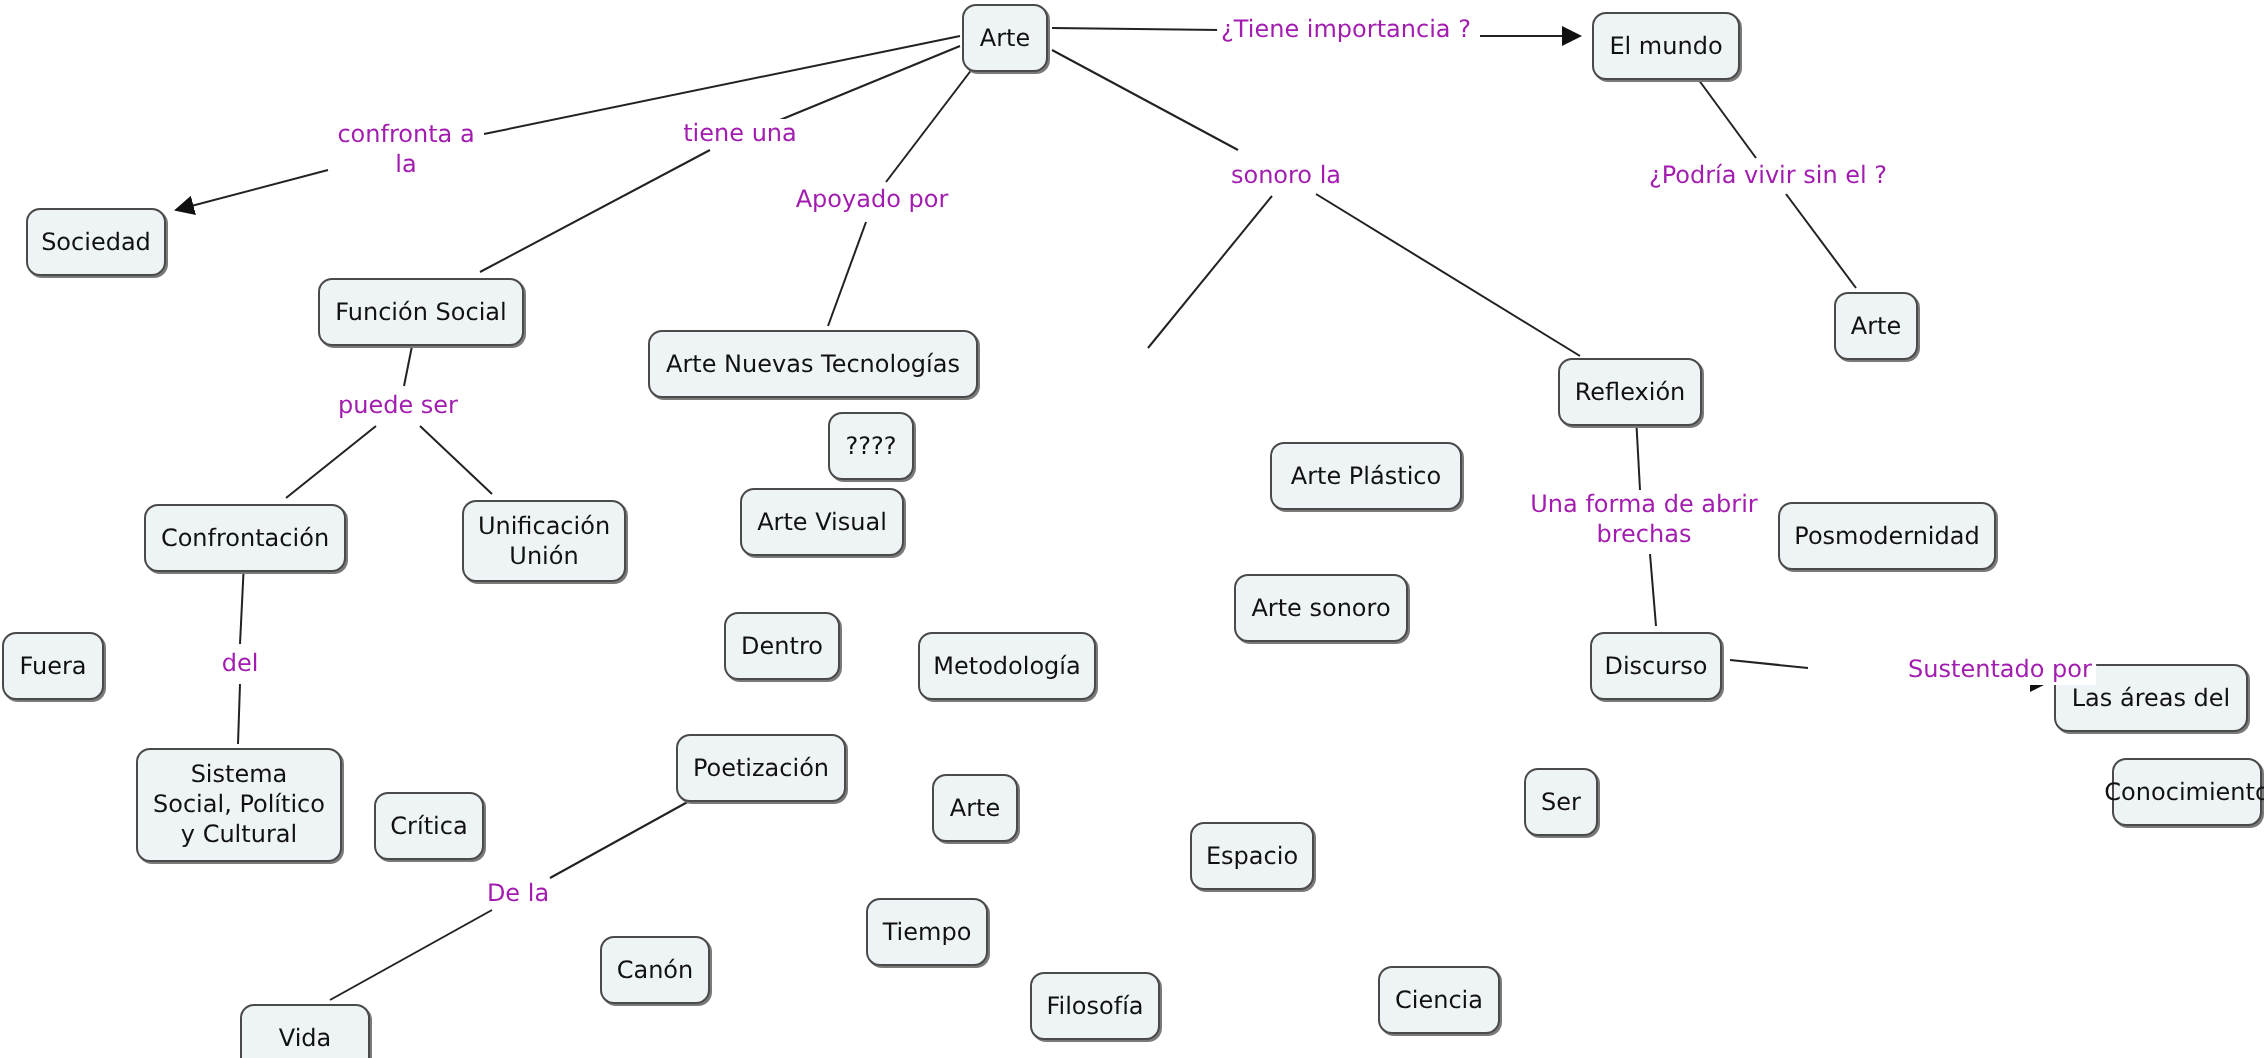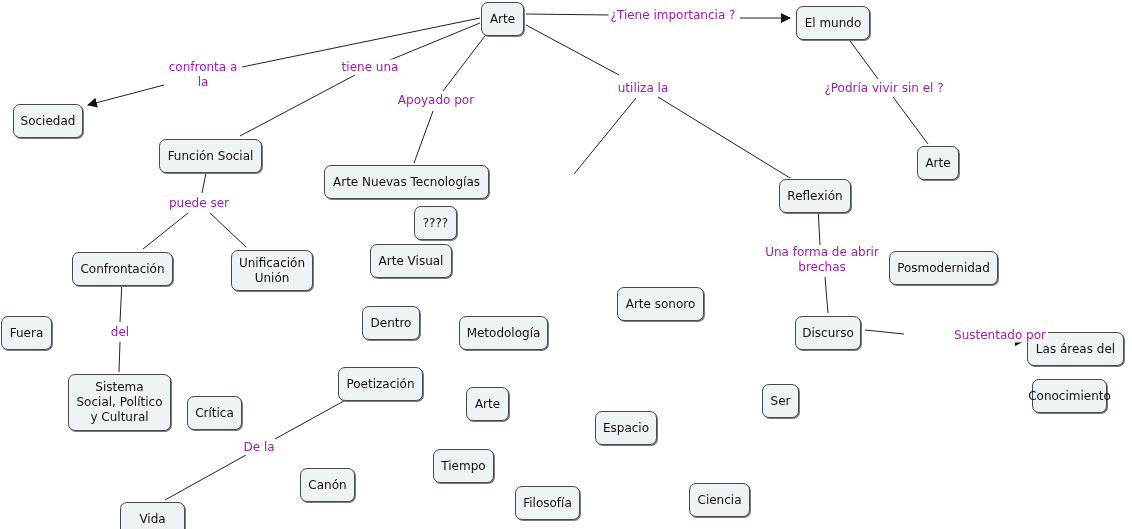--- a/index.html
+++ b/index.html
@@ -67,52 +67,53 @@
   </svg>
 
   <div class="node" style="left:481px;top:2px;width:43px;height:24px">Arte</div>
   <div class="node" style="left:796px;top:6px;width:74px;height:26px">El mundo</div>
   <div class="node" style="left:917px;top:146px;width:42px;height:25px">Arte</div>
   <div class="node" style="left:13px;top:104px;width:70px;height:26px">Sociedad</div>
   <div class="node" style="left:159px;top:139px;width:103px;height:26px">Función Social</div>
   <div class="node" style="left:324px;top:165px;width:165px;height:28px">Arte Nuevas Tecnologías</div>
   <div class="node" style="left:779px;top:179px;width:72px;height:26px">Reflexión</div>
   <div class="node" style="left:414px;top:206px;width:43px;height:25px">????</div>
+  <div class="node" style="left:635px;top:221px;width:96px;height:26px">Arte Plástico</div>
   <div class="node" style="left:72px;top:252px;width:101px;height:26px">Confrontación</div>
   <div class="node" style="left:231px;top:250px;width:82px;height:41px">Unificación
 Unión</div>
   <div class="node" style="left:370px;top:244px;width:82px;height:26px">Arte Visual</div>
   <div class="node" style="left:889px;top:251px;width:109px;height:26px">Posmodernidad</div>
   <div class="node" style="left:617px;top:287px;width:87px;height:26px">Arte sonoro</div>
   <div class="node" style="left:1px;top:316px;width:51px;height:26px">Fuera</div>
   <div class="node" style="left:362px;top:306px;width:58px;height:26px">Dentro</div>
   <div class="node" style="left:459px;top:316px;width:89px;height:29px">Metodología</div>
   <div class="node" style="left:795px;top:316px;width:66px;height:26px">Discurso</div>
   <div class="node" style="left:1027px;top:332px;width:97px;height:26px">Las áreas del</div>
   <div class="node" style="left:338px;top:367px;width:85px;height:26px">Poetización</div>
   <div class="node" style="left:68px;top:374px;width:103px;height:57px">Sistema
 Social, Político
 y Cultural</div>
   <div class="node" style="left:187px;top:396px;width:55px;height:26px">Crítica</div>
   <div class="node" style="left:466px;top:387px;width:43px;height:26px">Arte</div>
   <div class="node" style="left:762px;top:384px;width:37px;height:26px">Ser</div>
-  <div class="node" style="left:1032px;top:379px;width:75px;height:26px">Conocimiento</div>
+  <div class="node" style="left:1056px;top:379px;width:75px;height:26px">Conocimiento</div>
   <div class="node" style="left:595px;top:411px;width:62px;height:28px">Espacio</div>
   <div class="node" style="left:433px;top:449px;width:61px;height:21px">Tiempo</div>
   <div class="node" style="left:300px;top:468px;width:55px;height:26px">Canón</div>
   <div class="node" style="left:515px;top:486px;width:65px;height:26px">Filosofía</div>
   <div class="node" style="left:689px;top:483px;width:61px;height:26px">Ciencia</div>
   <div class="node" style="left:120px;top:502px;width:65px;height:26px">Vida</div>
 
   <div class="lbl" style="left:673px;top:15px">¿Tiene importancia ?</div>
   <div class="lbl" style="left:203px;top:75px">confronta a
 la</div>
   <div class="lbl" style="left:370px;top:67px">tiene una</div>
   <div class="lbl" style="left:436px;top:100px">Apoyado por</div>
-  <div class="lbl" style="left:643px;top:88px">utiliza la</div>
+  <div class="lbl" style="left:643px;top:88px">sonoro la</div>
   <div class="lbl" style="left:884px;top:88px">¿Podría vivir sin el ?</div>
   <div class="lbl" style="left:199px;top:203px">puede ser</div>
   <div class="lbl" style="left:120px;top:332px">del</div>
   <div class="lbl" style="left:822px;top:260px">Una forma de abrir
 brechas</div>
   <div class="lbl" style="left:1000px;top:335px">Sustentado por</div>
   <div class="lbl" style="left:259px;top:447px">De la</div>
 </div>
 
 </body></html>

